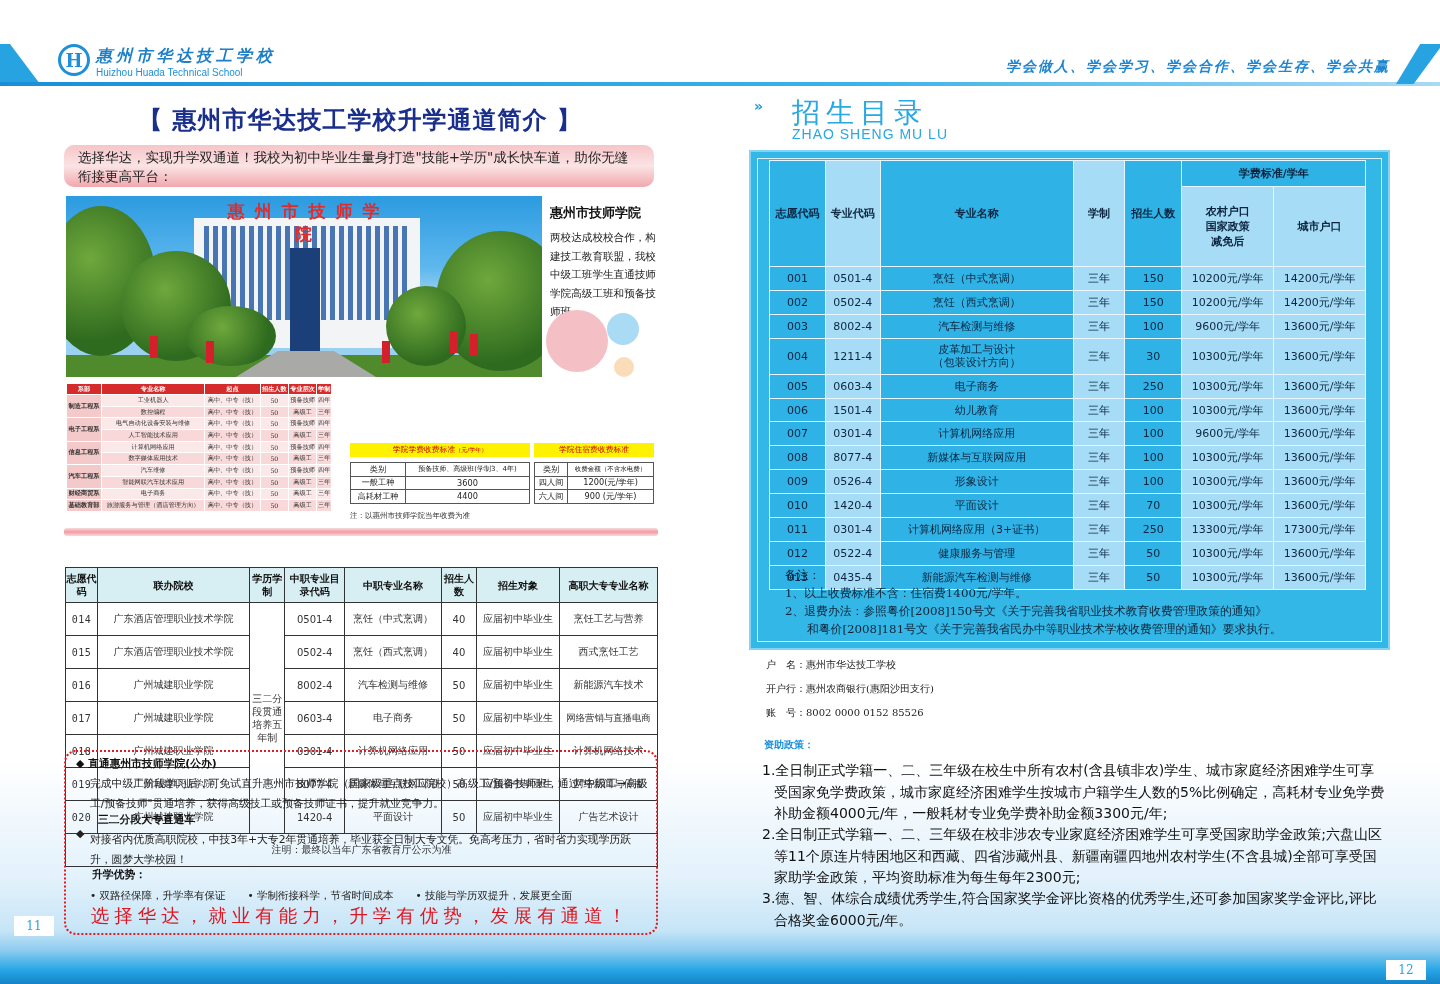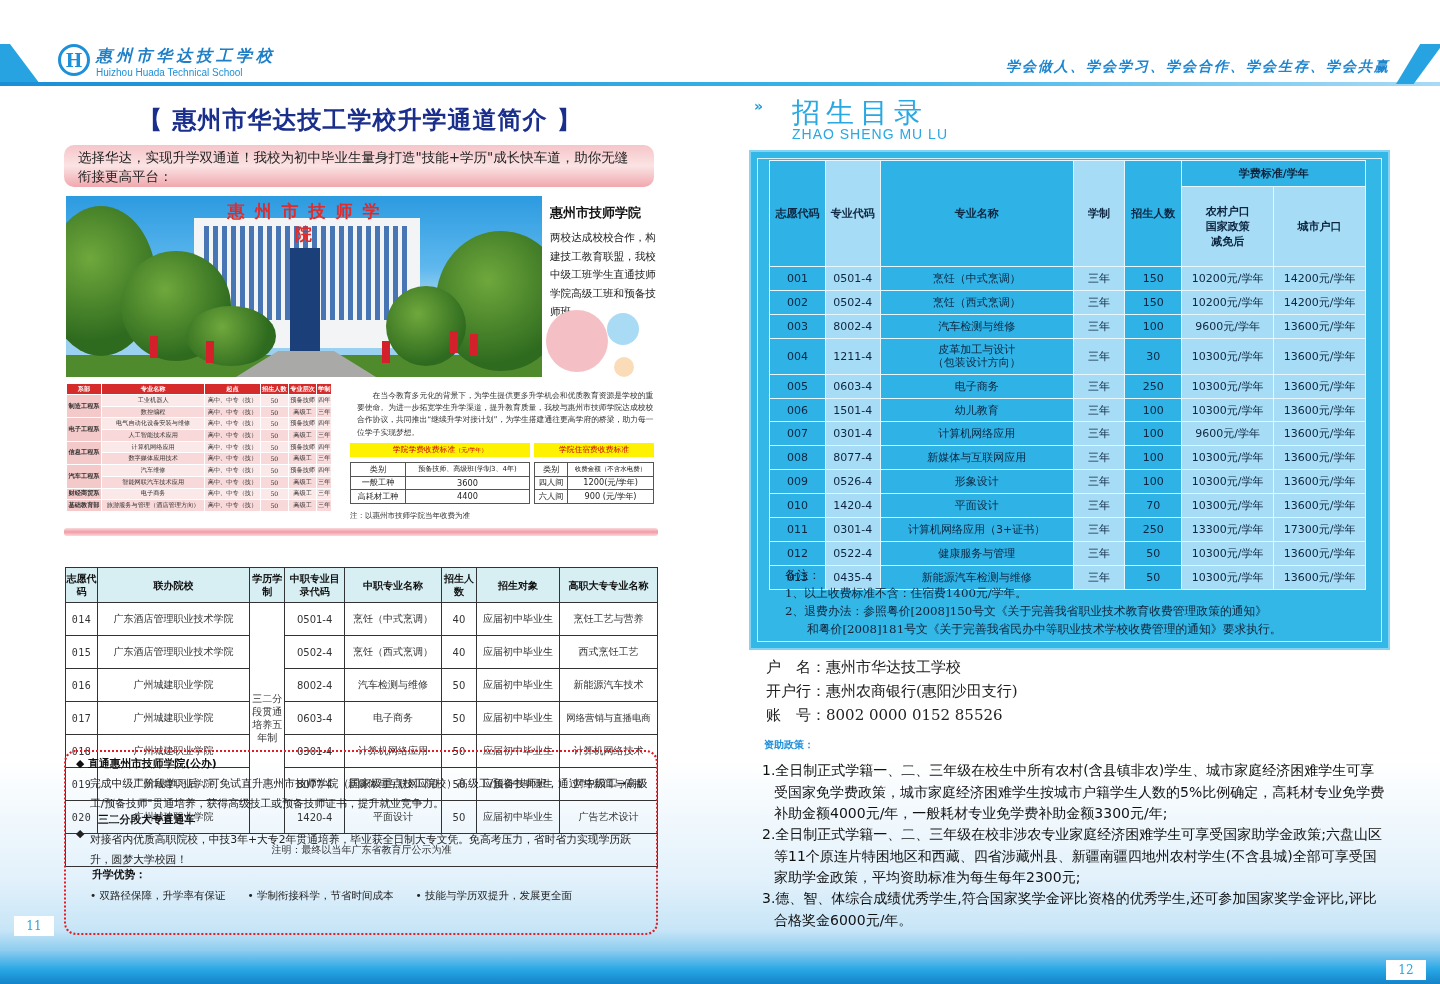--- a/index.html
+++ b/index.html
@@ -56,21 +56,21 @@
 .sec-en{position:absolute;left:792px;top:126px;font-size:14px;color:#29a8e2;letter-spacing:1px;font-family:"Liberation Sans",sans-serif;}
 .bluebox{position:absolute;left:749px;top:150px;width:641px;height:500px;background:#33b7e7;border:2px solid #85d3f2;}
 .bluebox-in{position:absolute;left:6px;top:6px;right:6px;bottom:6px;border:1.5px solid #d7f1fc;}
 .bt{position:absolute;left:18px;top:8px;width:597px;border-collapse:collapse;font-size:11px;color:#0d2540;}
 .bt th{border:1.5px solid #e6f7ff;font-weight:bold;font-size:11px;line-height:15px;}
 .bt td{border:1.5px solid #e6f7ff;text-align:center;height:23.9px;line-height:13px;}
 .c-dk{background:#2fb3e6;}
 .c-lt{background:#a6dcf5;}
 .bt td.tall{height:36px;}
 .remarks{position:absolute;left:34px;top:414px;width:600px;font-family:"DejaVu Serif",serif;font-size:11.8px;line-height:18px;color:#11243a;}
-.acct{position:absolute;left:766px;font-family:"DejaVu Serif",serif;font-size:15px;color:#222;}
+.acct{position:absolute;left:766px;font-family:"DejaVu Serif",serif;font-size:10px;color:#222;}
 .aid-title{position:absolute;left:764px;top:738px;font-size:10px;font-weight:bold;color:#1c8fd8;}
 .aid{position:absolute;left:762px;width:625px;font-size:14px;line-height:21.6px;color:#111;padding-left:12px;text-indent:-12px;}
 </style>
 </head>
 <body>
 
 <div class="page">
 
   <div class="hdr-slash-l2"></div>
   <div class="hdr-line"></div>
@@ -195,21 +195,20 @@
           <td class="dept">基础教育部</td>
           <td>旅游服务与管理（酒店管理方向）</td>
           <td>高中、中专（技）</td>
           <td>50</td>
           <td>高级工</td>
           <td>三年</td>
         </tr>
     </tbody>
   </table>
 
-  <div class="para">在当今教育多元化的背景下，为学生提供更多升学机会和优质教育资源是学校的重要使命。为进一步拓宽学生升学渠道，提升教育质量，我校与惠州市技师学院达成校校合作协议，共同推出“继续升学对接计划”，为学生搭建通往更高学府的桥梁，助力每一位学子实现梦想。</div>
 
   <div class="ybar" style="left:350px;top:443px;width:180px;"><span>学院学费收费标准</span><span style="font-size:6px;">（元/学年）</span></div>
   <div class="ybar" style="left:534px;top:443px;width:120px;">学院住宿费收费标准</div>
 
   <table class="ft" style="left:350px;top:462px;width:180px;">
     <tbody>
         <tr>
           <td>类别</td>
           <td style="font-size:7px;">预备技师、高级班(学制3、4年)</td>
         </tr>
@@ -347,20 +346,21 @@
     <div><span style="position:absolute;left:-14px;top:14px;">◆</span><span>对接省内优质高职院校，中技3年+大专2年贯通培养，毕业获全日制大专文凭。免高考压力，省时省力实现学历跃升，圆梦大学校园！</span></div>
   </div>
   <div class="db-text" style="top:865px;">
     <div class="db-h" style="margin-left:2px;">升学优势：</div>
     <div style="display:flex;gap:22px;font-size:10.5px;">
       <span>• 双路径保障，升学率有保证</span>
       <span>• 学制衔接科学，节省时间成本</span>
       <span>• 技能与学历双提升，发展更全面</span>
     </div>
   </div>
+  <div class="slogan">选择华达，就业有能力，升学有优势，发展有通道！</div>
   <div class="pg" style="left:14px;">11</div>
 
   <div class="chev">»</div>
   <div class="sec-cn">招生目录</div>
   <div class="sec-en">ZHAO SHENG MU LU</div>
 
   <div class="bluebox">
     <div class="bluebox-in"></div>
     <table class="bt">
       <colgroup>

